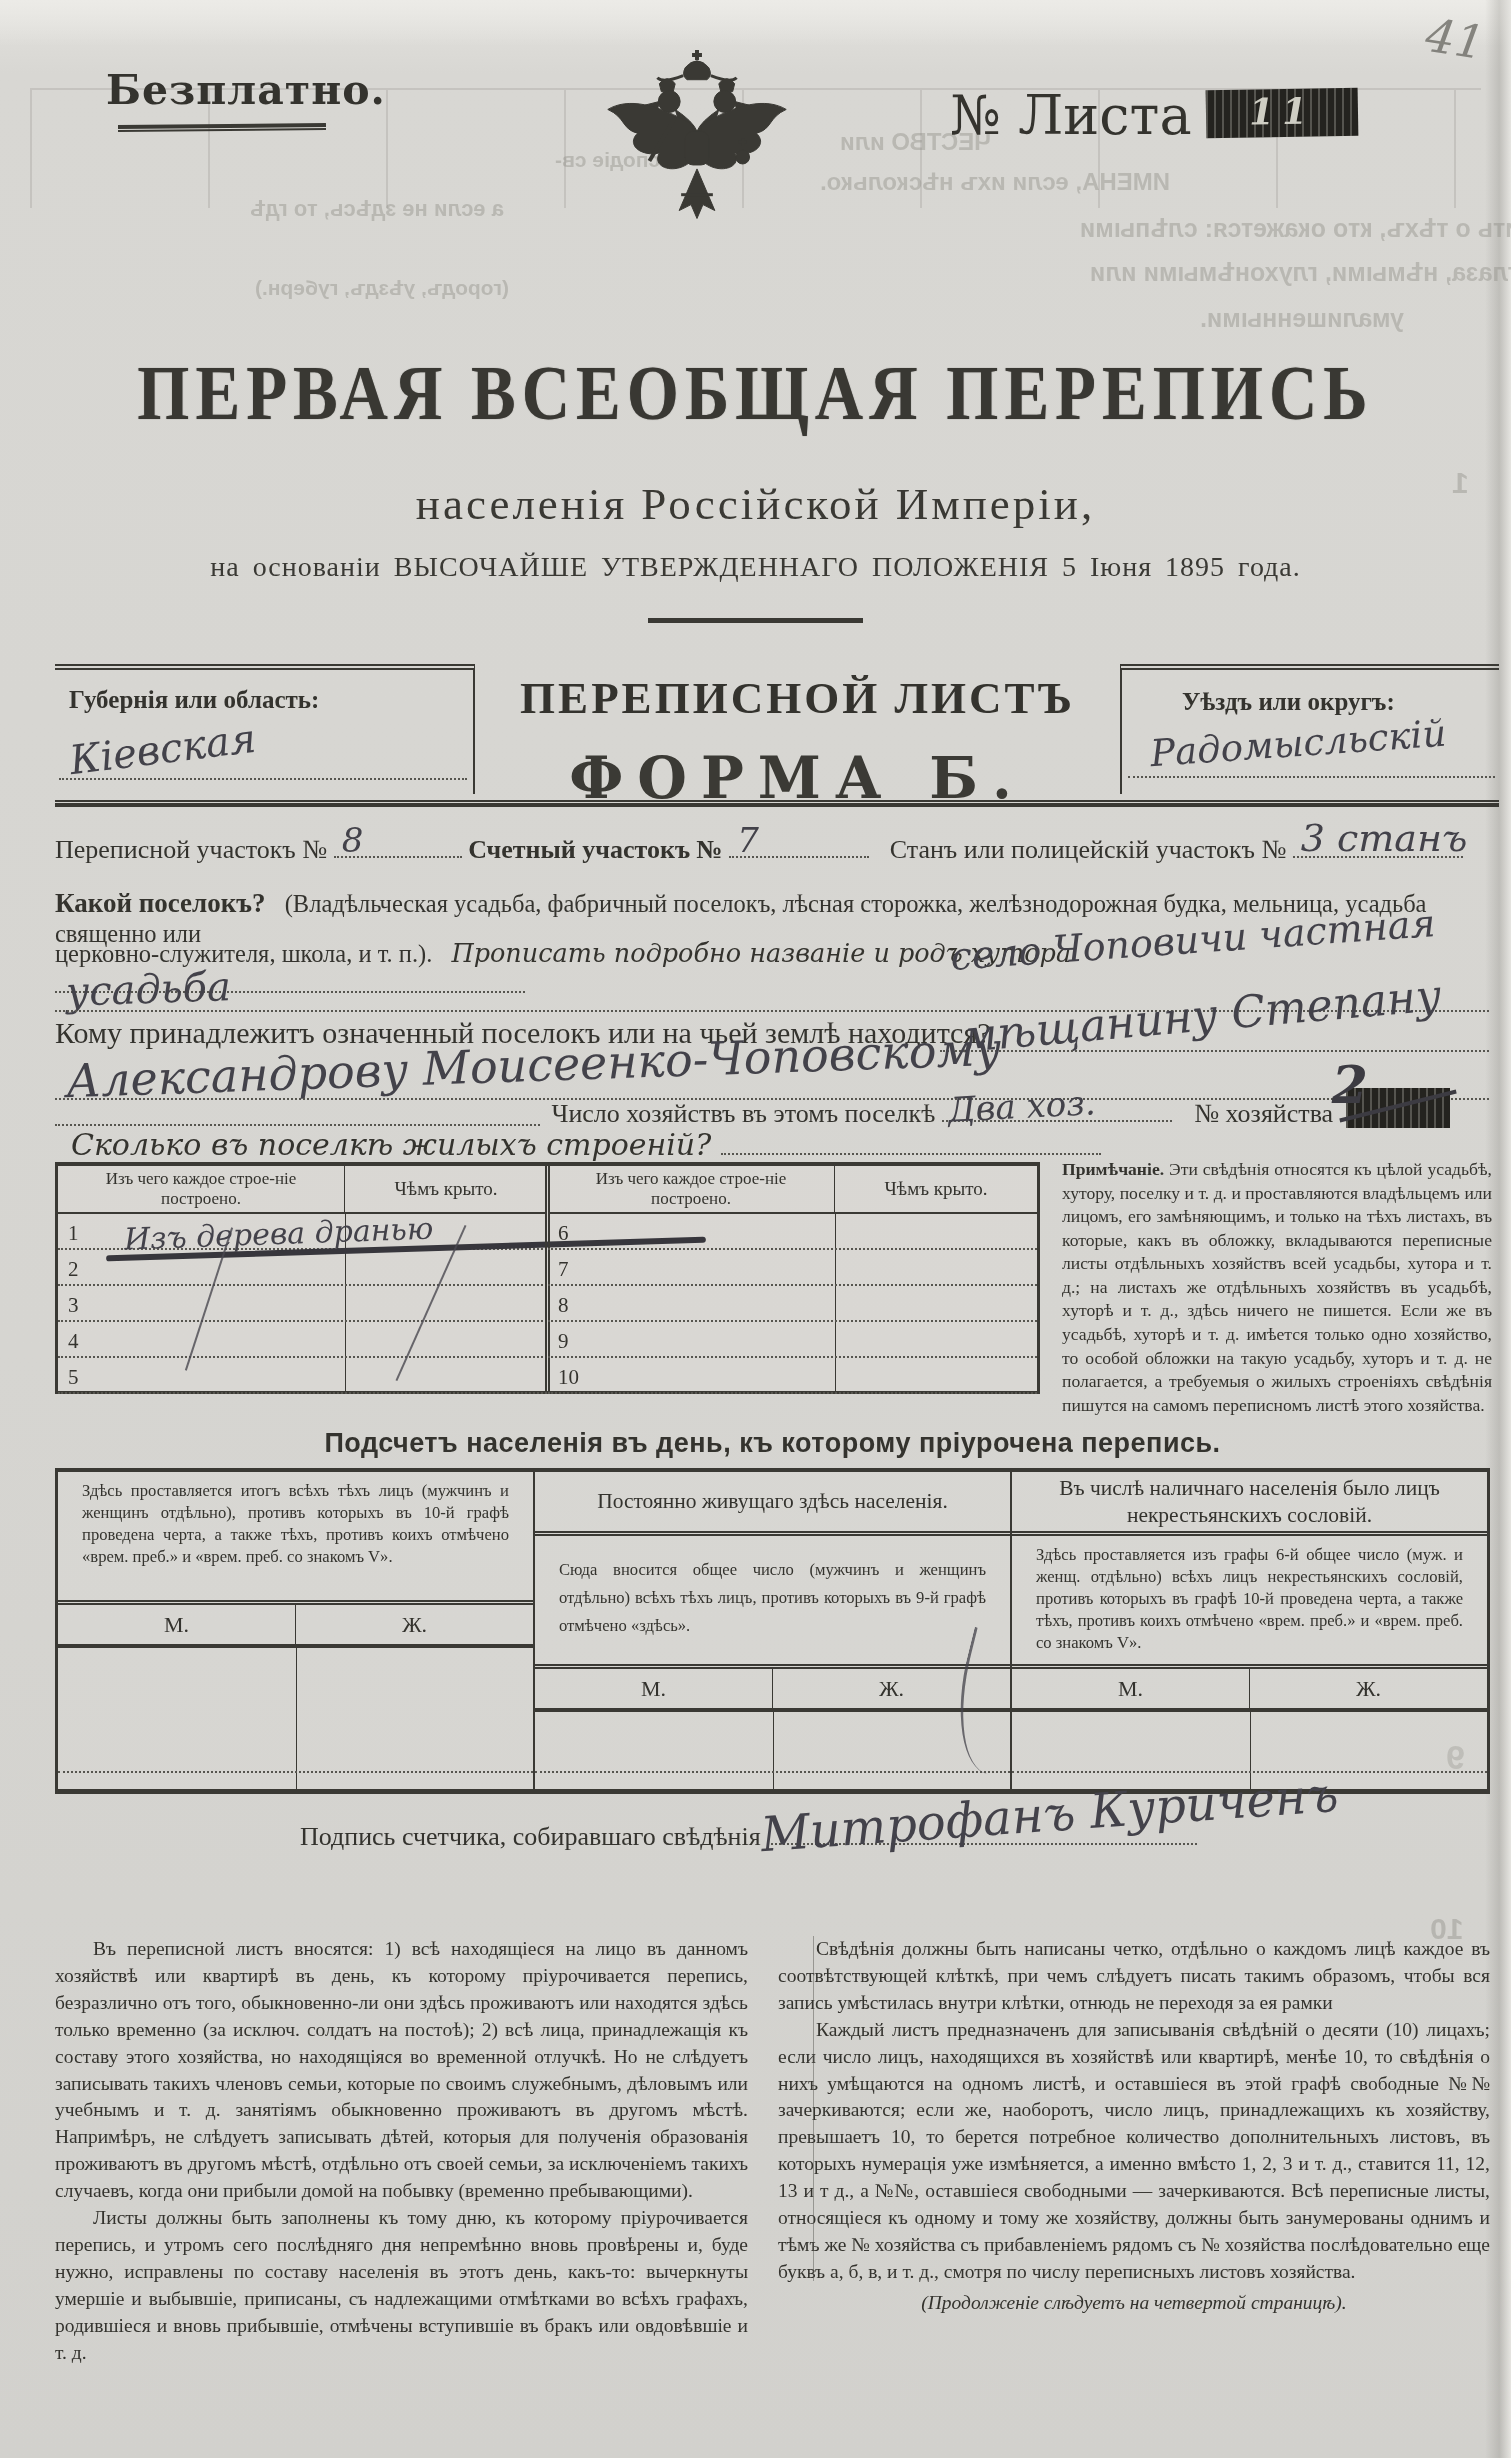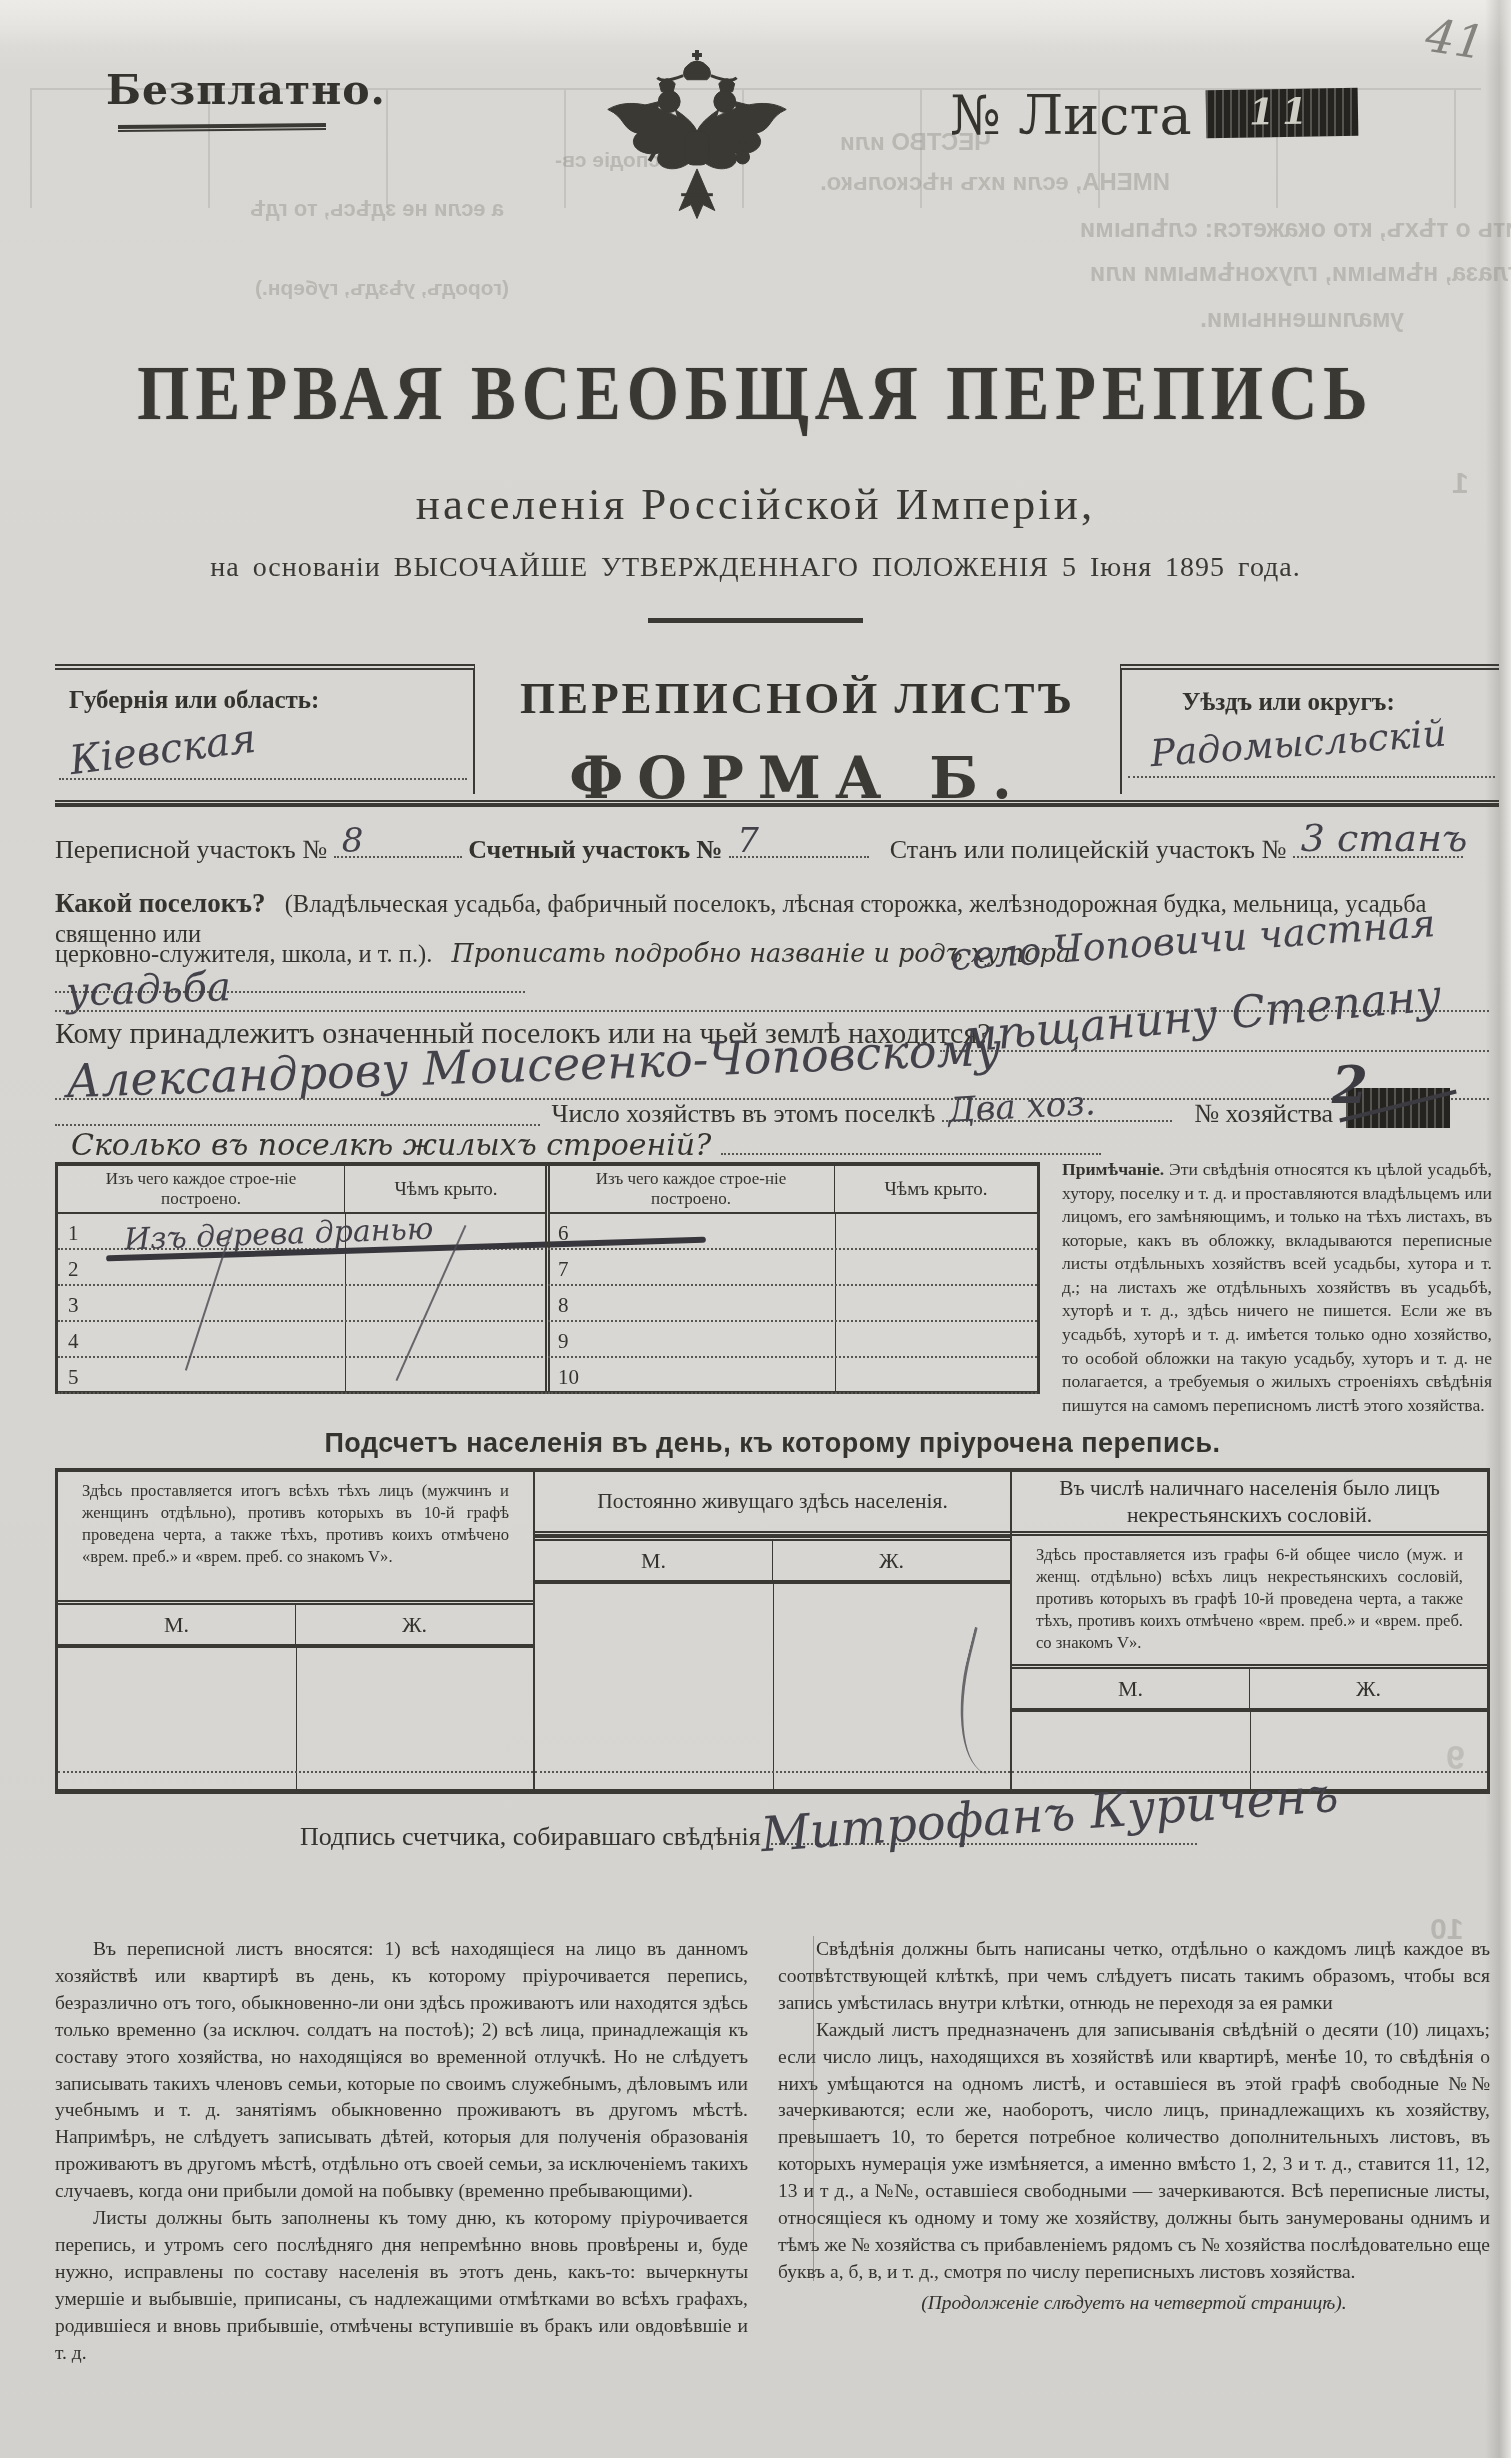--- a/index.html
+++ b/index.html
@@ -334,20 +334,21 @@
         <div>М.</div>
         <div>Ж.</div>
       </div>
       <div class="pdata">
         <div class="mid"></div>
         <div class="dotline"></div>
       </div>
     </div>
     <div class="pcol">
       <div class="ptitle">Постоянно живущаго здѣсь населенія.</div>
+      <div class="pdesc">Сюда вносится общее число (мужчинъ и женщинъ отдѣльно) всѣхъ тѣхъ лицъ, противъ которыхъ въ 9-й графѣ отмѣчено «здѣсь».</div>
       <div class="pmj">
         <div>М.</div>
         <div>Ж.</div>
       </div>
       <div class="pdata">
         <div class="mid"></div>
         <div class="dotline"></div>
       </div>
     </div>
     <div class="pcol">

